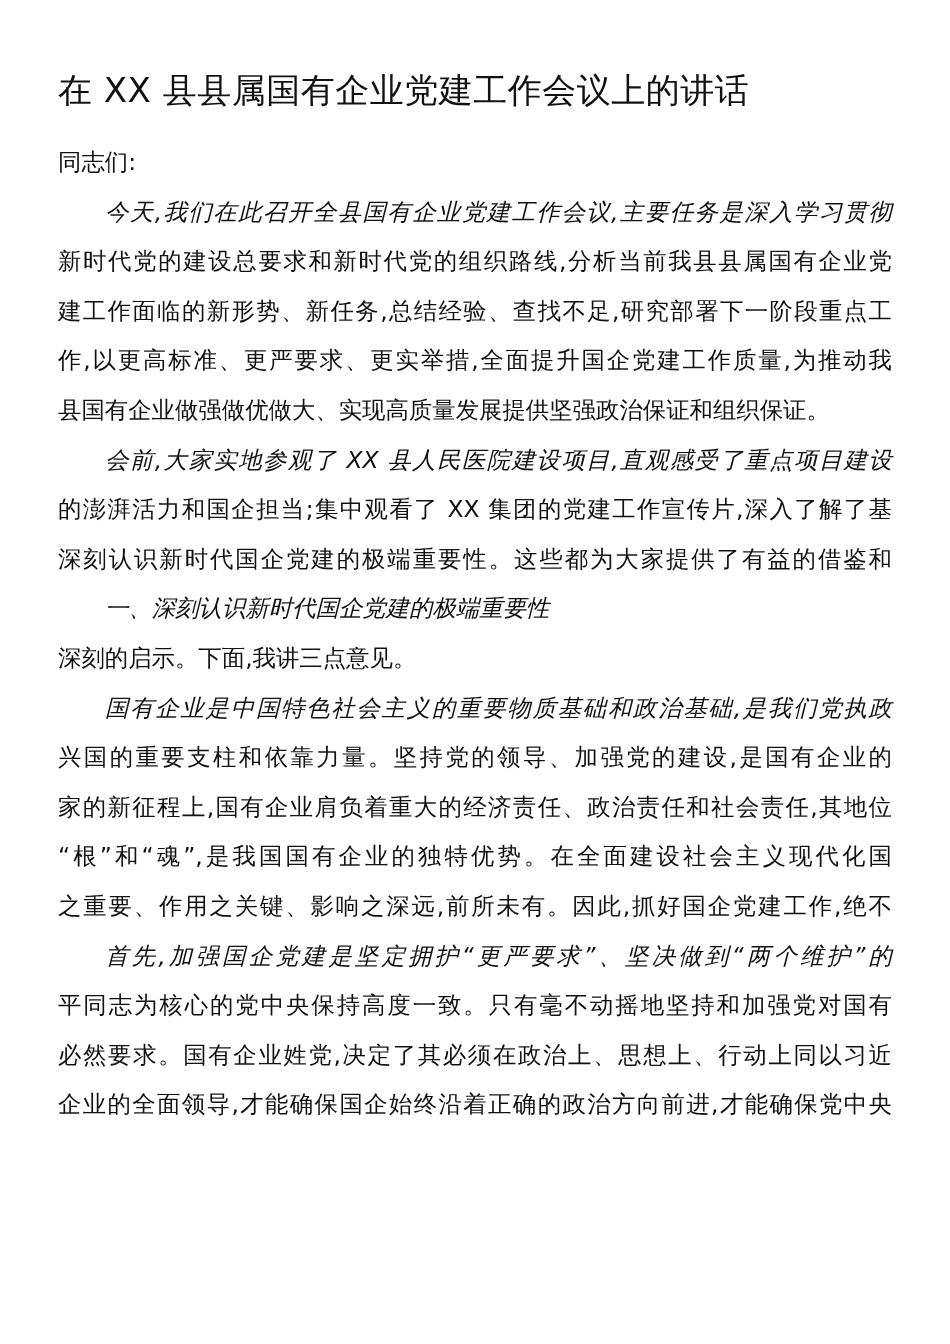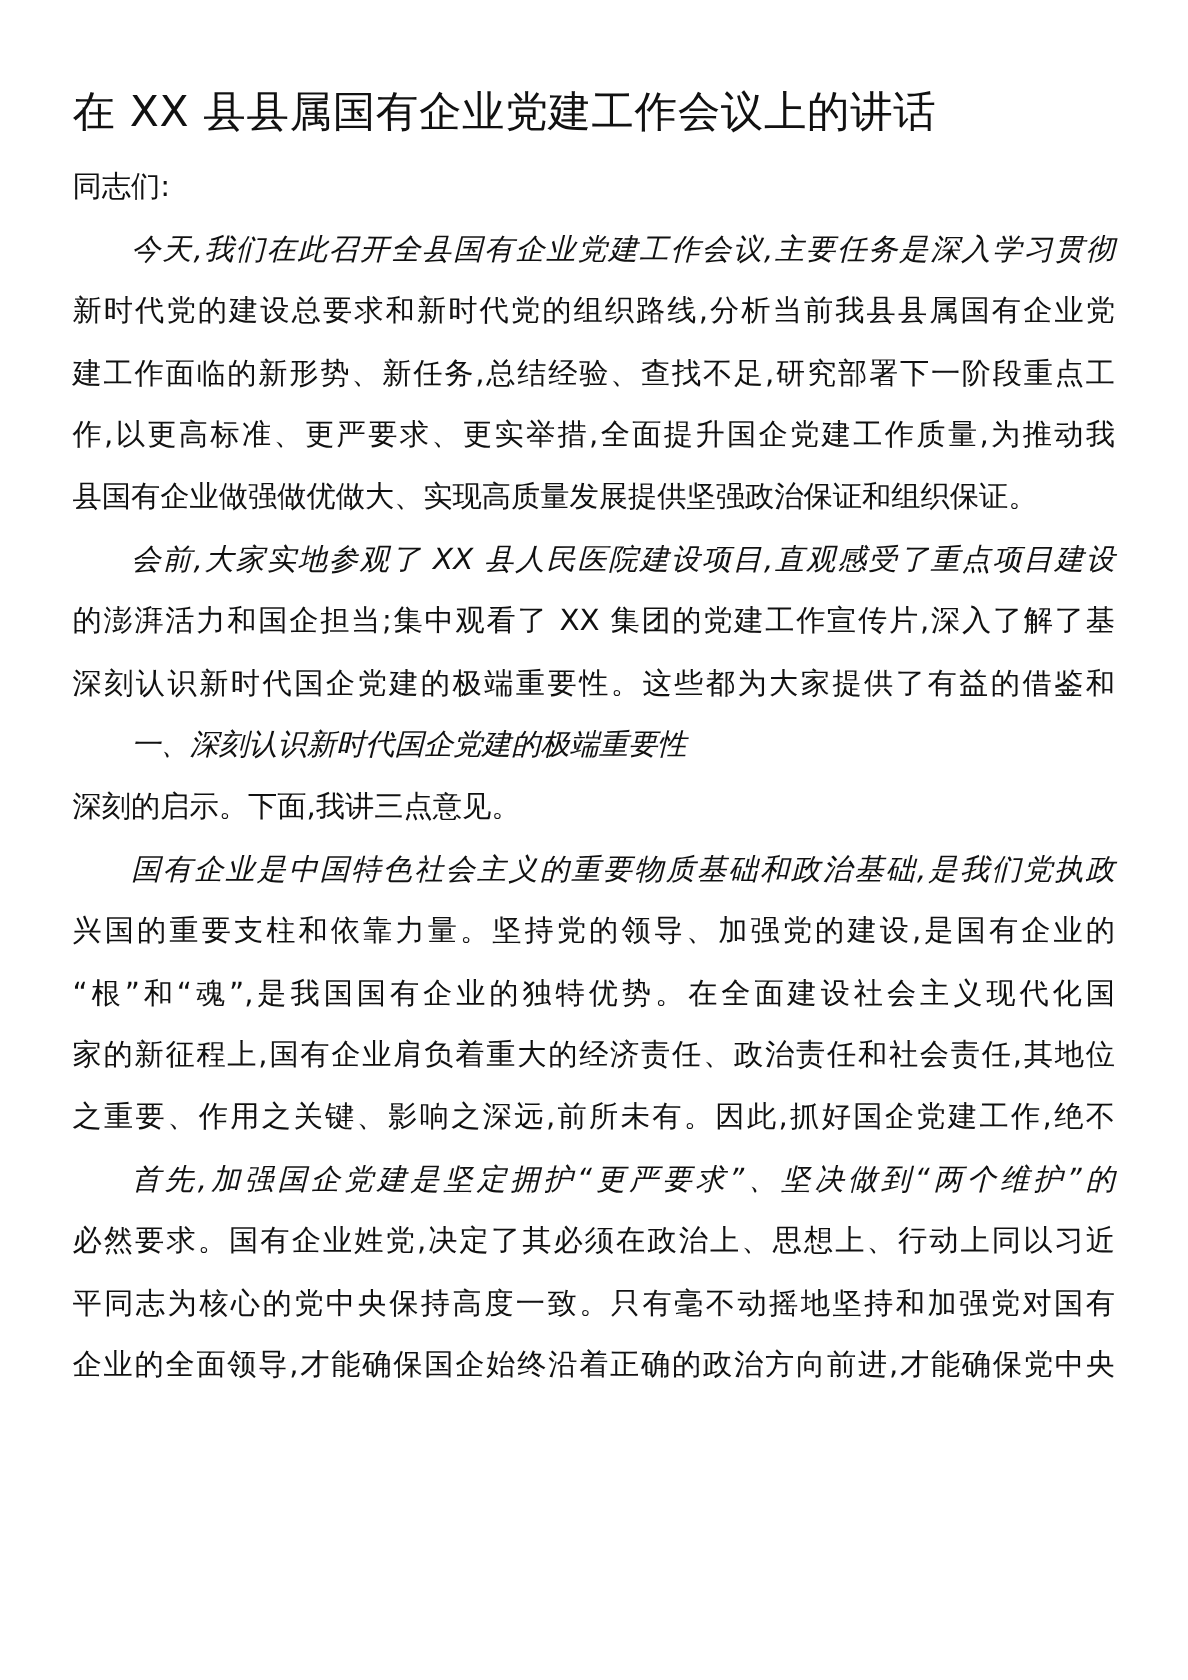--- a/index.html
+++ b/index.html
@@ -1,21 +1,21 @@
 <!DOCTYPE html>
 <html><head>
   <meta charset="utf-8">
   <style>
     html, body { margin: 0; padding: 0; background: #ffffff; }
     body { width: 950px; height: 1344px; overflow: hidden; position: relative;
       font-family: "DejaVu Sans", "Liberation Sans", sans-serif; color: #111; }
     .page { position: absolute; left: 58px; top: 0; width: 834px; }
     .title { position: absolute; top: 66px; left: 0; width: 834px; 
       font-size: 34px; letter-spacing: 0.5px; line-height: 48px; white-space: nowrap; }
-    .body { position: absolute; top: 125px; left: 0; width: 834px; }
+    .body { position: absolute; top: 138px; left: 0; width: 834px; }
     .line { height: 49.6px; line-height: 49.6px; font-size: 23.4px; white-space: nowrap;
       text-align: justify; text-align-last: justify; letter-spacing: 0px; }
     .line.last { text-align-last: left; }
     .line.indent { padding-left: 47px; font-style: italic; }
   </style>
 </head>
 <body>
 
 <div class="page">
   <div class="title">在 XX 县县属国有企业党建工作会议上的讲话</div>
@@ -26,21 +26,21 @@
       <div class="line">建工作面临的新形势、新任务,总结经验、查找不足,研究部署下一阶段重点工</div>
       <div class="line">作,以更高标准、更严要求、更实举措,全面提升国企党建工作质量,为推动我</div>
       <div class="line last">县国有企业做强做优做大、实现高质量发展提供坚强政治保证和组织保证。</div>
       <div class="line indent">会前,大家实地参观了 XX 县人民医院建设项目,直观感受了重点项目建设</div>
       <div class="line">的澎湃活力和国企担当;集中观看了 XX 集团的党建工作宣传片,深入了解了基</div>
       <div class="line">深刻认识新时代国企党建的极端重要性。这些都为大家提供了有益的借鉴和</div>
       <div class="line indent last">一、深刻认识新时代国企党建的极端重要性</div>
       <div class="line last">深刻的启示。下面,我讲三点意见。</div>
       <div class="line indent">国有企业是中国特色社会主义的重要物质基础和政治基础,是我们党执政</div>
       <div class="line">兴国的重要支柱和依靠力量。坚持党的领导、加强党的建设,是国有企业的</div>
+      <div class="line">家的新征程上,国有企业肩负着重大的经济责任、政治责任和社会责任,其地位</div>
       <div class="line">“根”和“魂”,是我国国有企业的独特优势。在全面建设社会主义现代化国</div>
-      <div class="line">家的新征程上,国有企业肩负着重大的经济责任、政治责任和社会责任,其地位</div>
       <div class="line">之重要、作用之关键、影响之深远,前所未有。因此,抓好国企党建工作,绝不</div>
       <div class="line indent">首先,加强国企党建是坚定拥护“更严要求”、坚决做到“两个维护”的</div>
+      <div class="line">平同志为核心的党中央保持高度一致。只有毫不动摇地坚持和加强党对国有</div>
       <div class="line">必然要求。国有企业姓党,决定了其必须在政治上、思想上、行动上同以习近</div>
-      <div class="line">平同志为核心的党中央保持高度一致。只有毫不动摇地坚持和加强党对国有</div>
       <div class="line">企业的全面领导,才能确保国企始终沿着正确的政治方向前进,才能确保党中央</div>
     </div>
 </div>
 
 </body></html>

